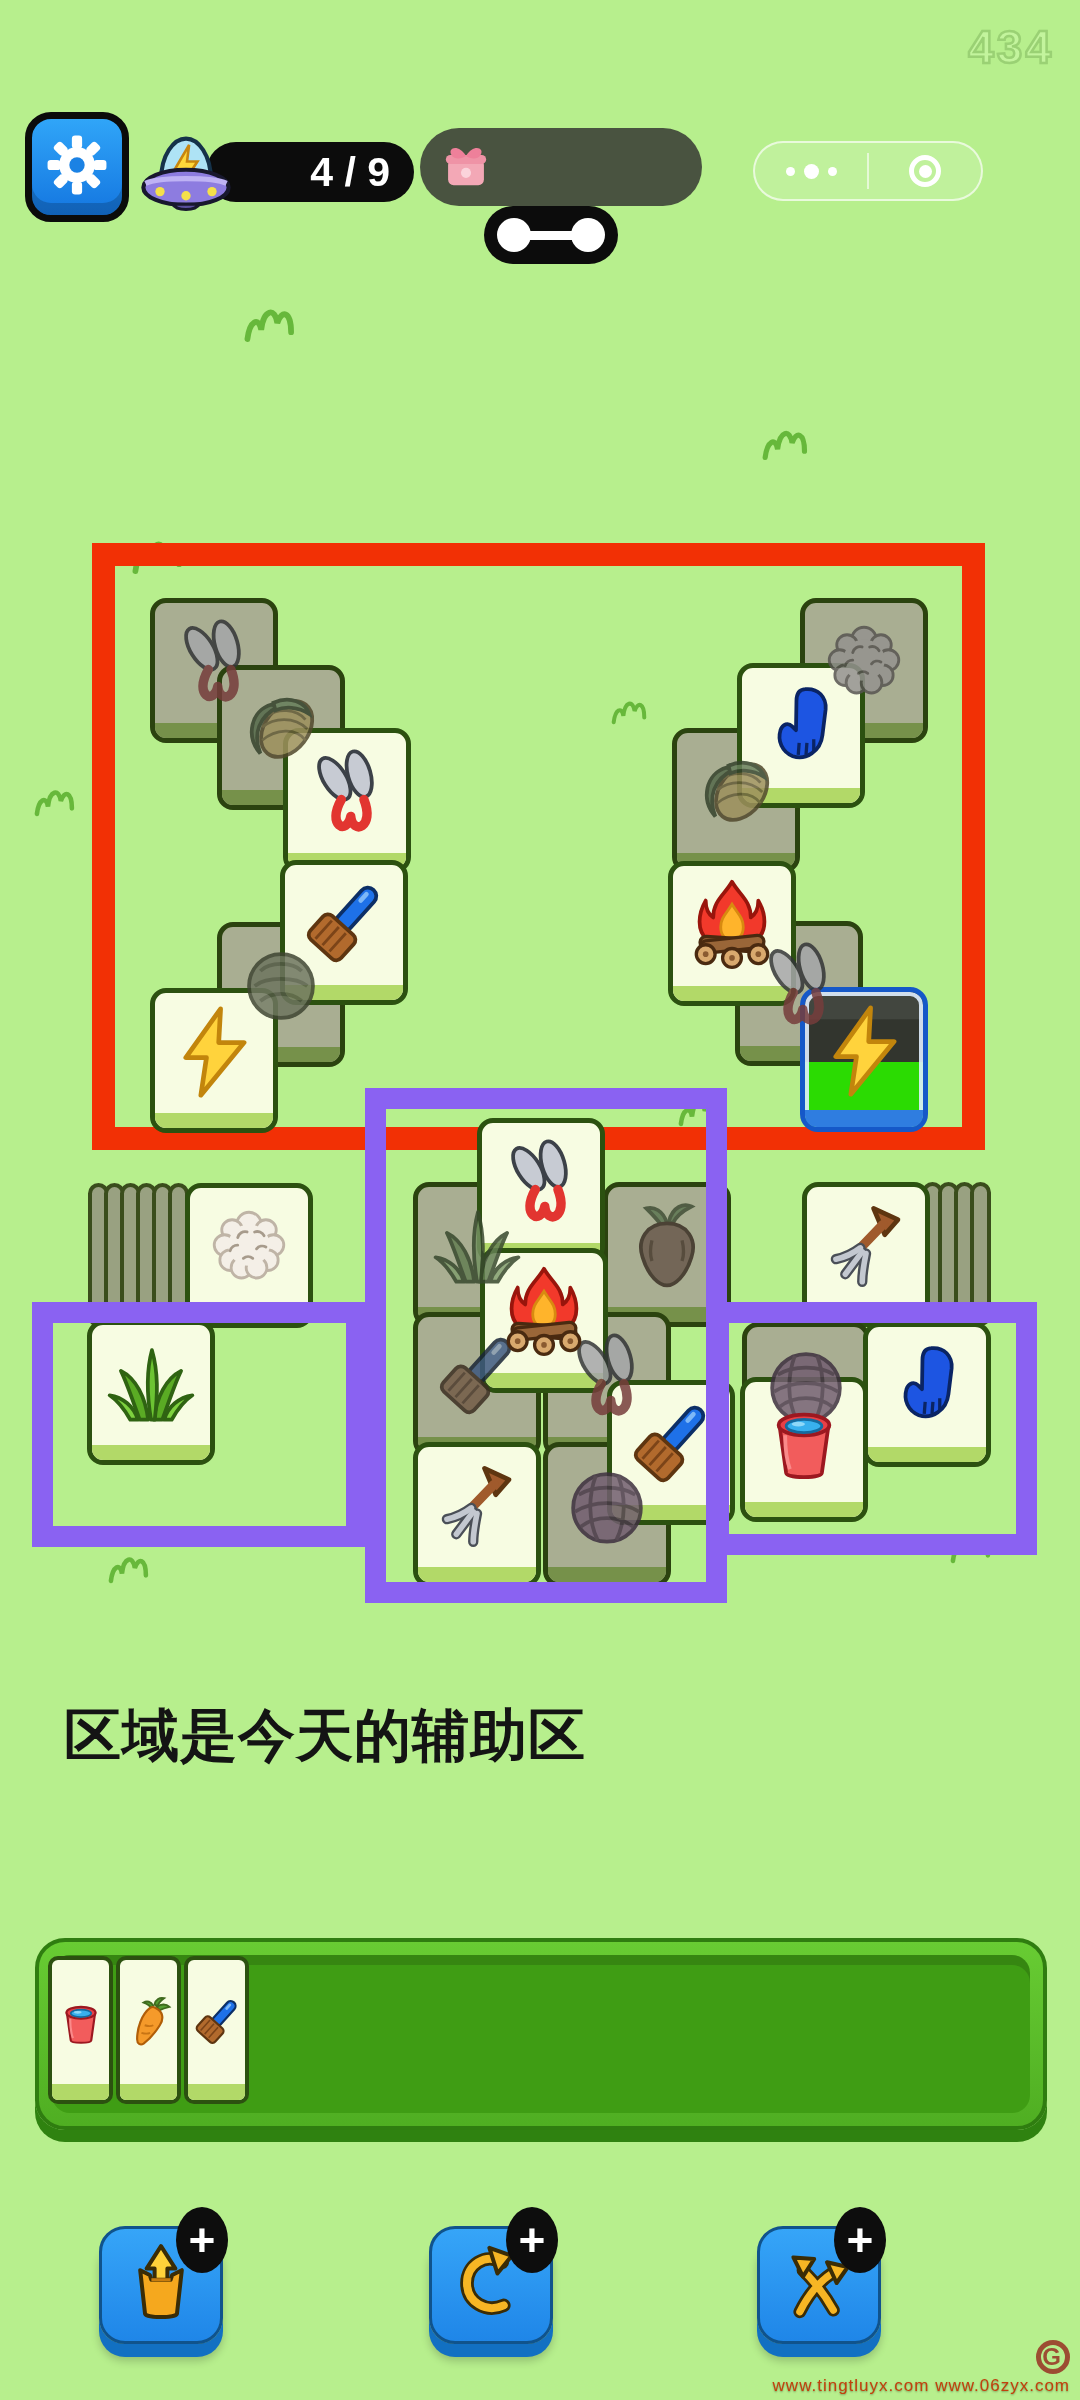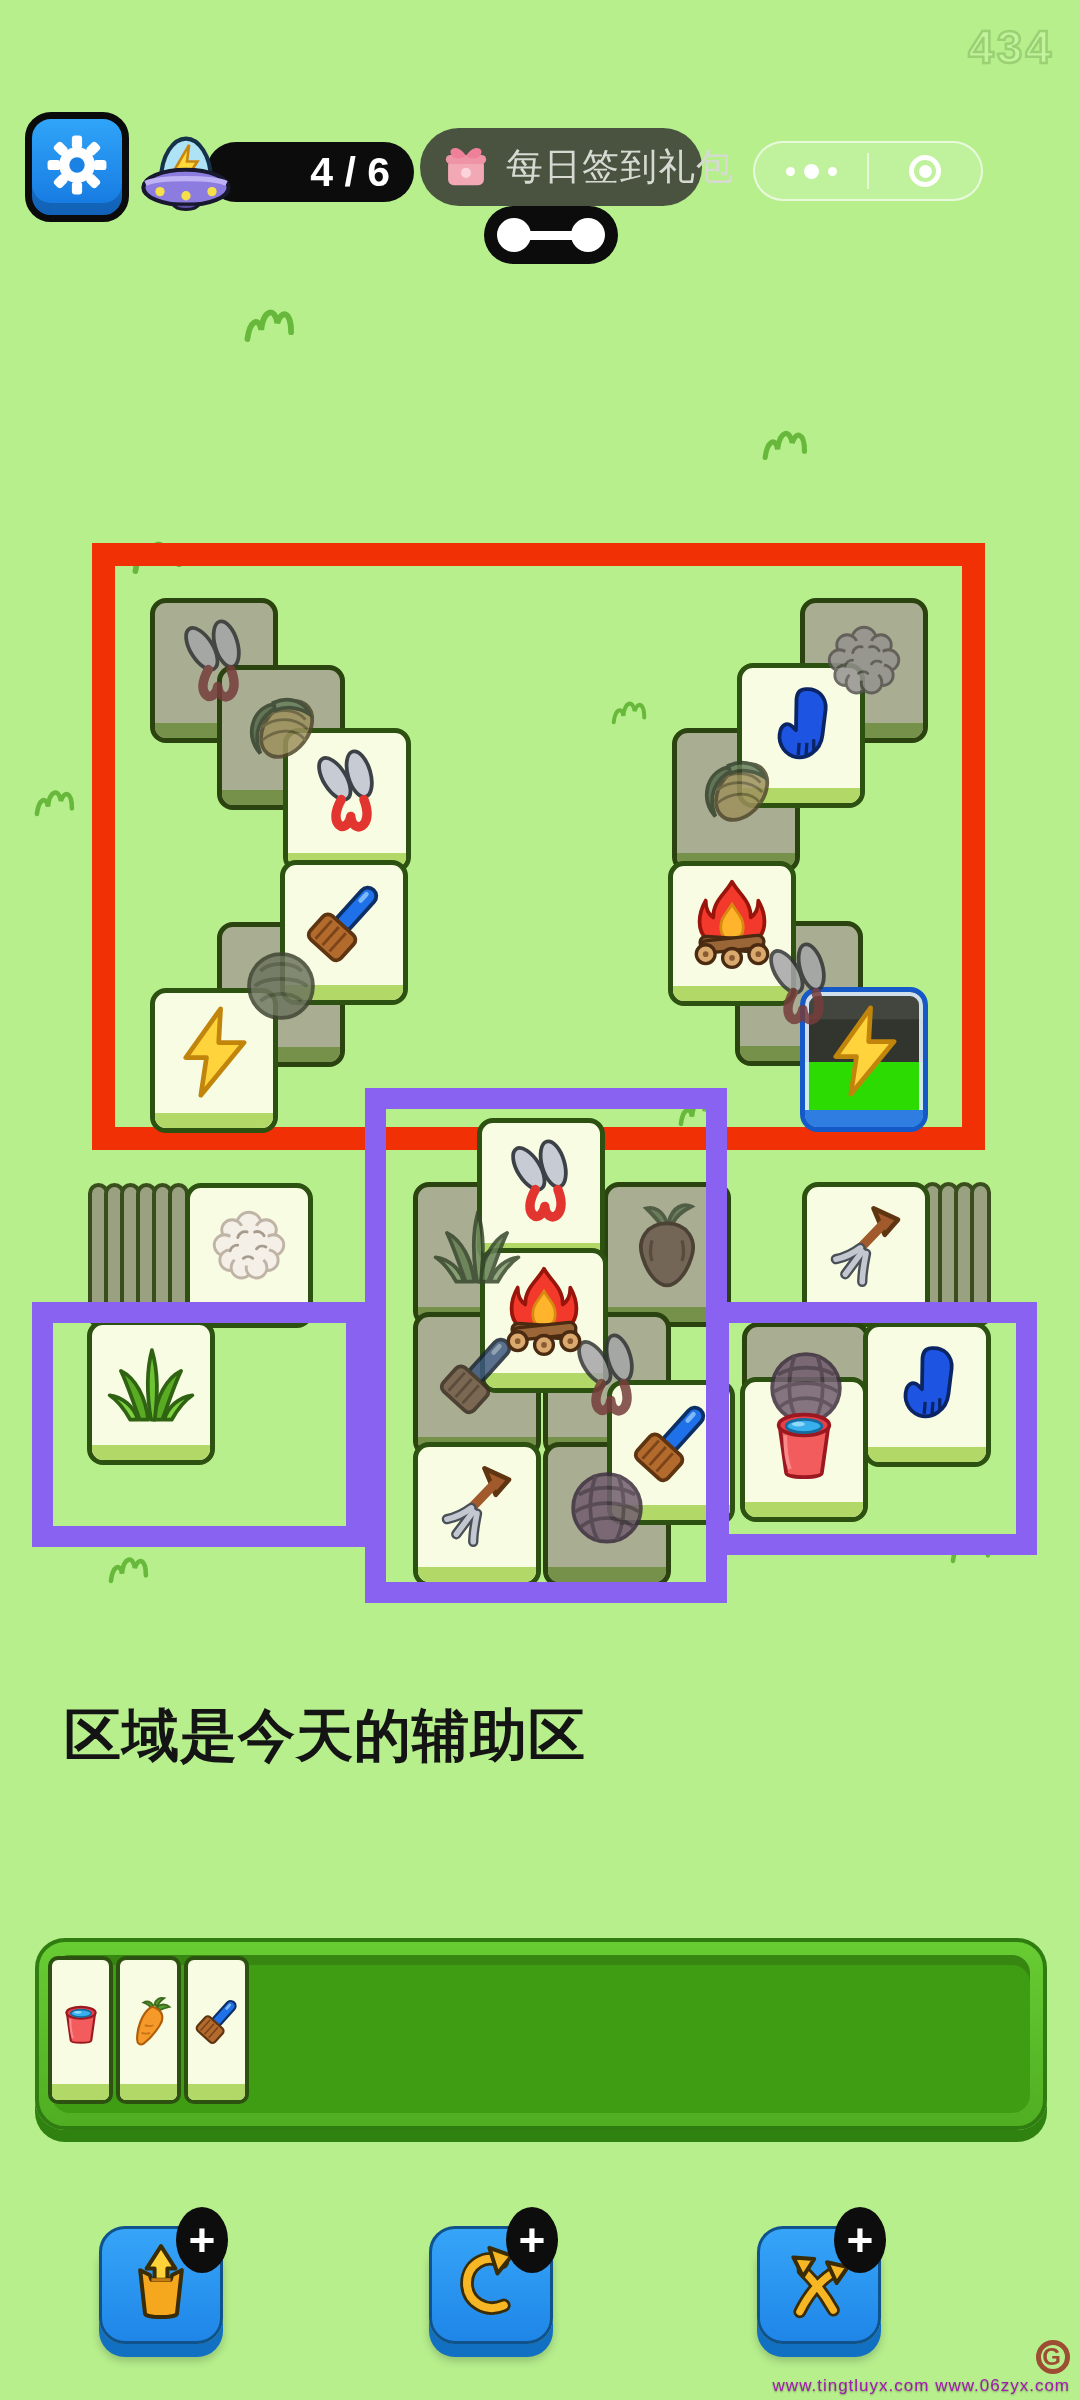--- a/index.html
+++ b/index.html
@@ -70,21 +70,21 @@
         display:flex;align-items:center;justify-content:center;box-sizing:border-box;}
   .action-btn svg{width:80px;height:80px;}
   .badge{position:absolute;top:-22px;right:-8px;width:52px;height:66px;background:#0d0d0d;border-radius:50%;
         color:#fff;font-size:46px;font-weight:700;display:flex;align-items:center;justify-content:center;}
   
   .watermark{position:absolute;right:10px;bottom:4px;text-align:right;}
   .wm-logo{font-size:42px;font-weight:800;color:rgba(150,42,30,.82);letter-spacing:3px;
         display:flex;align-items:center;gap:8px;justify-content:flex-end;}
   .wm-g{width:34px;height:34px;border:5px solid rgba(150,42,30,.82);border-radius:50%;font-size:24px;
         display:inline-flex;align-items:center;justify-content:center;box-sizing:border-box;}
-  .wm-urls{font-size:17px;color:#a21caf;margin-top:2px;text-shadow:0 1px 2px rgba(0,0,0,.35);letter-spacing:1px;padding-left:20px;}
+  .wm-urls{font-size:17px;color:#c2410c;margin-top:2px;text-shadow:0 1px 2px rgba(0,0,0,.35);letter-spacing:1px;padding-left:20px;}
   .doodle{position:absolute;width:70px;height:46px;}
   .doodle svg{width:100%;height:100%;}
 </style>
 </head>
 <body>
 
 <div class="score">434</div>
 
 <div id="doodles">
     <div class="doodle" style="left: 240px; top: 300px; transform: scale(1);"><svg viewBox="0 0 60 40">
@@ -128,41 +128,40 @@
             <rect x="42" y="76" width="16" height="20" rx="5"></rect>
             <rect x="4" y="42" width="20" height="16" rx="5"></rect>
             <rect x="76" y="42" width="20" height="16" rx="5"></rect>
           </g>
           <circle cx="50" cy="50" r="28"></circle>
         </g>
         <circle cx="50" cy="50" r="12" fill="#1b82e4"></circle>
       </svg></span>
 </div>
 <div class="counter-pill">
-  <span>4 / 6</span>
+  <span>4 / 9</span>
 </div>
 <div class="ufo"><svg viewBox="0 0 100 100">
       <path d="M26,54 C26,30 38,14 50,14 C62,14 74,30 74,54 Z" fill="#aee3f5" stroke="#15324a" stroke-width="4"></path>
       <polygon points="53,20 39,44 48,44 44,62 61,36 51,36" fill="#ffd83a" stroke="#c8860e" stroke-width="2.5"></polygon>
       <ellipse cx="50" cy="61" rx="41" ry="17" fill="#8d7ce0" stroke="#18182e" stroke-width="4"></ellipse>
       <path d="M11,57 C24,51 76,51 89,57" fill="none" stroke="#beb2f4" stroke-width="5"></path>
       <circle cx="25" cy="65" r="4.5" fill="#f5e04a"></circle>
       <circle cx="50" cy="69" r="4.5" fill="#f5e04a"></circle>
       <circle cx="75" cy="65" r="4.5" fill="#f5e04a"></circle>
       <path d="M37,77 C41,84 59,84 63,77 Z" fill="#5a4f9e" stroke="#18182e" stroke-width="3"></path>
     </svg></div>
 <div class="signin-pill">
   <span><svg viewBox="0 0 100 100">
         <rect x="18" y="40" width="64" height="46" rx="10" fill="#f3a8b6"></rect>
         <rect x="14" y="32" width="72" height="16" rx="8" fill="#ef93a6"></rect>
         <path d="M50,34 C38,12 16,18 24,32 C30,42 44,38 50,34 Z" fill="#ee809a"></path>
         <path d="M50,34 C62,12 84,18 76,32 C70,42 56,38 50,34 Z" fill="#ee809a"></path>
         <circle cx="50" cy="64" r="9" fill="#fbd3db"></circle>
       </svg></span>
-  <span class="signin-label">每日签到礼包</span>
 </div>
 <div class="capsule">
   <div class="capsule-half">
     <span class="dot s"></span>
     <span class="dot m"></span>
     <span class="dot s"></span>
   </div>
   <div class="capsule-divider"></div>
   <div class="capsule-half">
     <span class="record-ring">

